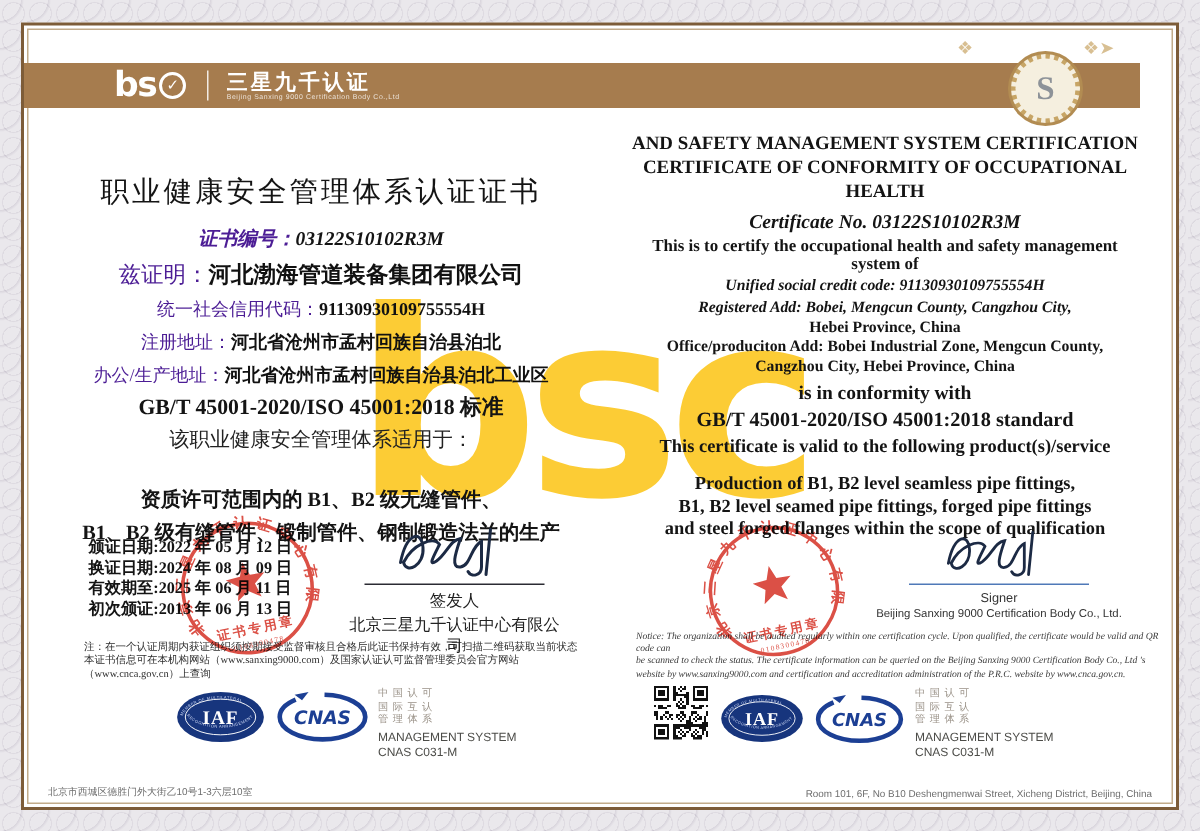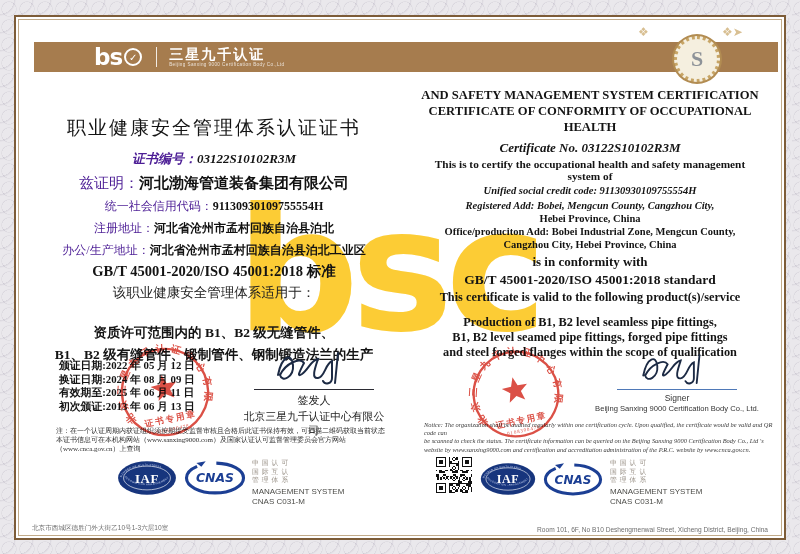--- a/index.html
+++ b/index.html
@@ -6,21 +6,21 @@
   .page{position:relative;width:800px;height:554px;overflow:hidden;
     background-color:#eae8ec;
     background-image:
       radial-gradient(circle at 0 0, transparent 54%, rgba(152,142,162,.22) 55%, transparent 63%),
       radial-gradient(circle at 9px 9px, transparent 54%, rgba(152,142,162,.22) 55%, transparent 63%);
     background-size:18px 18px;
     font-family:"Liberation Serif", serif;color:#141414;}
   .cert{position:absolute;left:14px;top:15px;right:14px;bottom:14px;background:#fff;
     border:2px solid #7d5c38; box-shadow: inset 0 0 0 2px #fff, inset 0 0 0 3px #c2ab8a;}
   
-  .banner{position:absolute;left:18px;top:25px;width:744px;height:30px;background:#a67c4e;
+  .banner{position:absolute;left:0;top:25px;width:744px;height:30px;background:#a67c4e;
     display:flex;align-items:center;z-index:2;}
   .logo{display:flex;align-items:center;margin-left:60px;color:#fff;}
   .logo-text{font-family:"DejaVu Sans",sans-serif;font-weight:800;font-size:23px;letter-spacing:-1px;line-height:1;}
   .logo-check{display:inline-flex;width:14px;height:14px;border:2.4px solid #fff;border-radius:50%;
     align-items:center;justify-content:center;font-size:10px;font-weight:700;margin-left:2px;
     font-family:"DejaVu Sans",sans-serif;}
   .banner-divider{width:1px;height:20px;background:rgba(255,255,255,.85);margin:0 12px 0 14px;}
   .brand-cn{font-size:14px;font-weight:700;color:#fff;letter-spacing:2px;line-height:15px;font-family:"Liberation Sans",sans-serif;}
   .brand-en{font-size:4.6px;color:rgba(255,255,255,.78);letter-spacing:.4px;line-height:6px;font-family:"Liberation Sans",sans-serif;}
   .ornament{position:absolute;color:#d8bf92;font-size:12px;top:8px;z-index:2;}
@@ -55,21 +55,21 @@
   .conform-en{margin-top:3px;font-size:13px;font-weight:700;}
   .standard-en{margin-top:2px;font-size:13.5px;font-weight:700;}
   .valid-en{margin-top:2px;font-size:12.3px;font-weight:700;}
   .scope-en{font-size:12.3px;font-weight:700;line-height:15px;}
   .mt10{margin-top:10px;}
   
   .dates{position:absolute;z-index:2;text-align:left;font-weight:700;}
   .dates-cn{left:43px;top:342px;font-size:10.8px;line-height:13.6px;}
   .dates-en{left:411px;top:344px;font-size:10.6px;line-height:13.2px;}
   
-  .sig{position:absolute;z-index:3;text-align:center;margin-left:11px;}
+  .sig{position:absolute;z-index:3;text-align:center;}
   .sig-cn{left:212px;top:330px;width:150px;}
   .sig-en{left:560px;top:332px;width:180px;}
   .sig svg{display:block;margin:0 auto;}
   .sig-line{height:0;border-top:1.5px solid #2b2b33;width:120px;margin:2px auto 3px;}
   .sig-line.blue{border-top-color:#4f79b8;}
   .signer-cn{font-size:11px;color:#222;}
   .org-cn{font-size:10.8px;color:#222;margin-top:2px;}
   .signer-en{font-size:8.5px;color:#333;font-family:"Liberation Sans",sans-serif;}
   .org-en{font-size:7.6px;color:#333;margin-top:1px;font-family:"Liberation Sans",sans-serif;}
   

